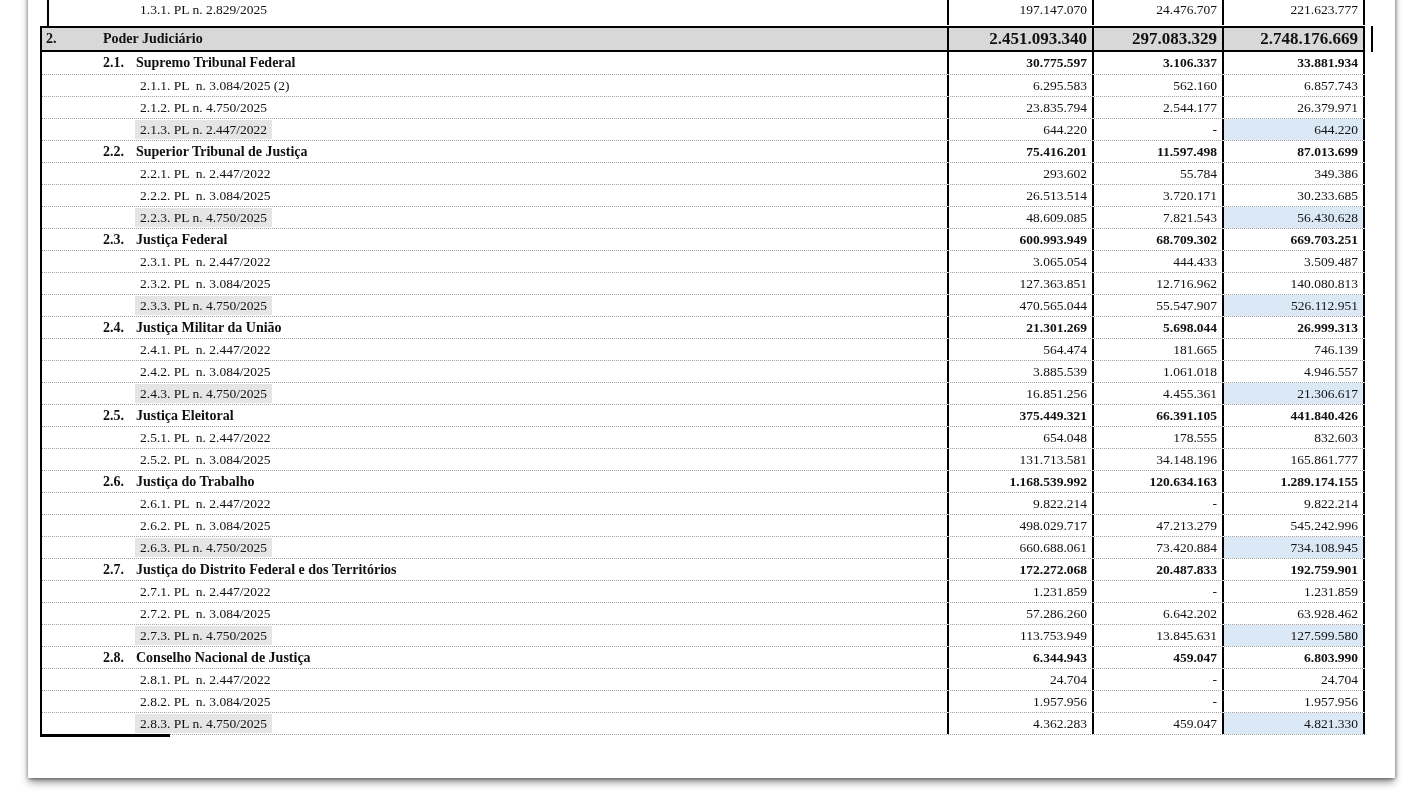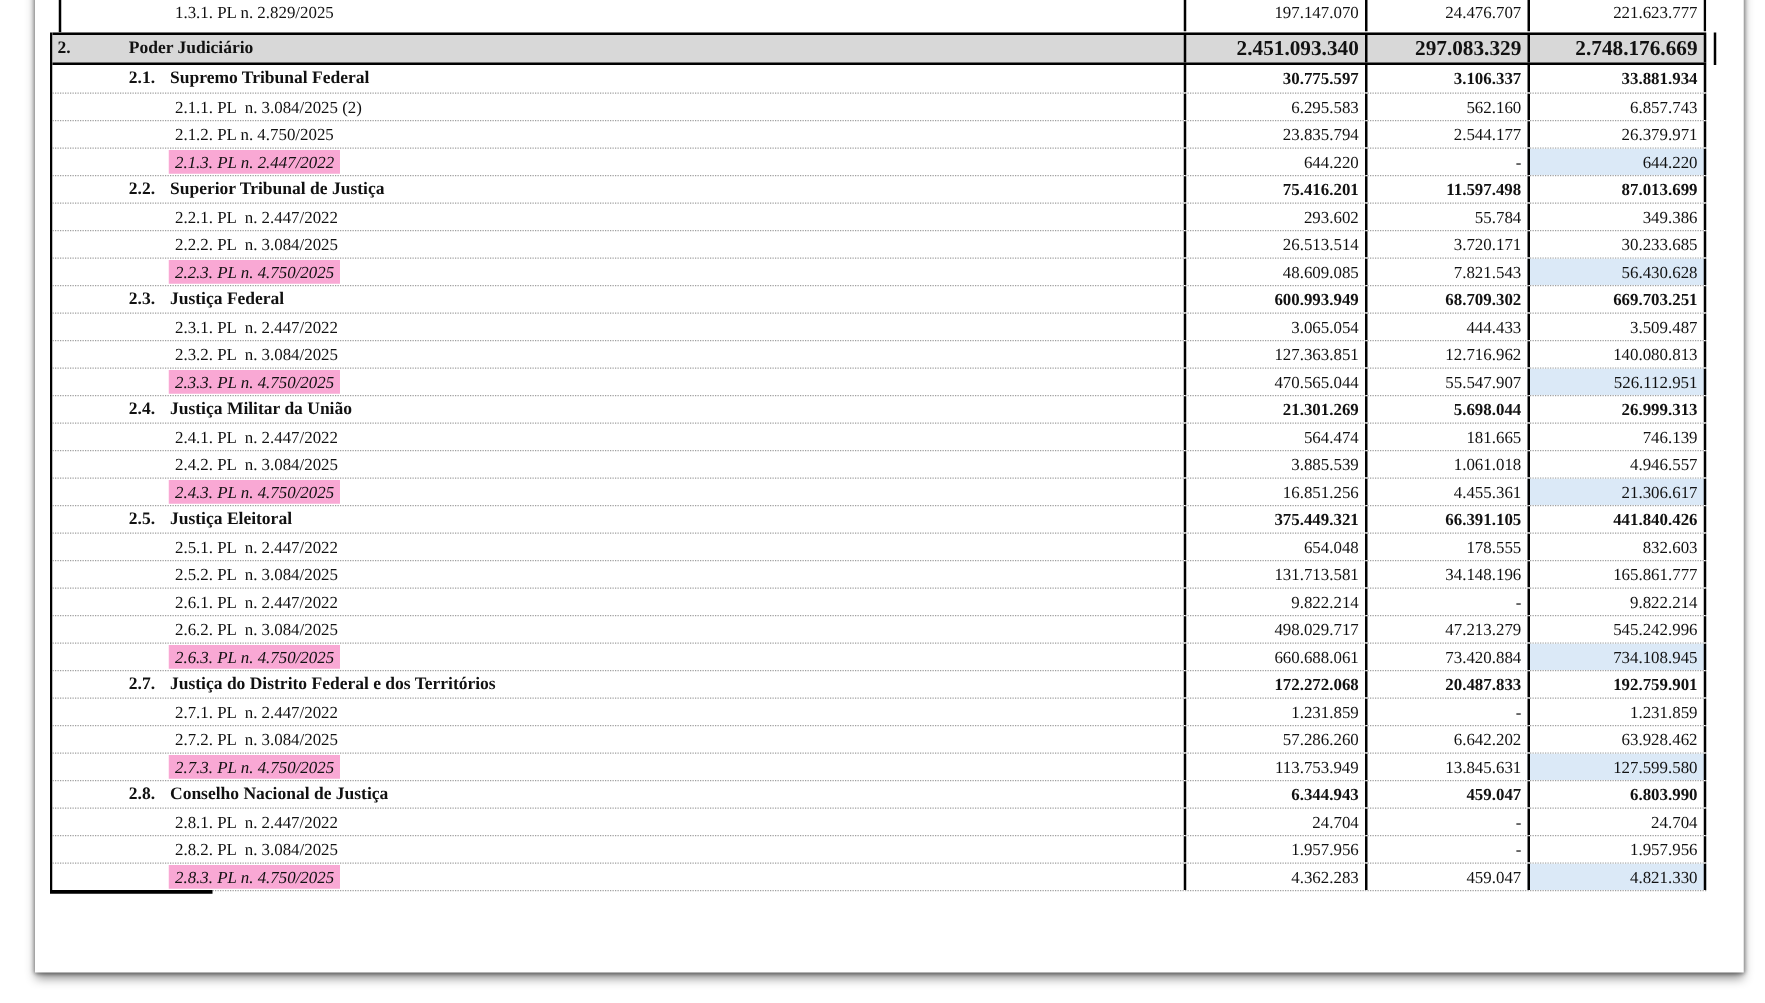--- a/index.html
+++ b/index.html
@@ -53,21 +53,21 @@
   .row.section { font-weight:bold; }
 
   .c-label { display:flex; align-items:center; overflow:hidden; white-space:pre; }
   .row.main .c-label { font-size:14px; }
   .row.section .c-label { font-size:14px; }
   .row.item .c-label { font-size:13.5px; padding-left:93px;text-align:center; }
 
   .row.main .num { width:61px; padding-left:4px; flex:none; }
   .row.section .num { margin-left:61px; width:33px; flex:none; }
   .item-txt { display:inline-block; padding:0 5px; line-height:19px; }
-  .item-txt.hl-txt { background:#f9a8d4;font-style:italic; }
+  .item-txt.hl-txt { background:#e5e5e5; }
 
   .c-val {
     font-size:13.5px; line-height:21px; text-align:right; padding-right:5px;
     border-left:2px solid #000; white-space:pre; overflow:hidden;
   }
   .row.main .c-val { font-size:17px; line-height:22px; }
   .row .c-val.v3 { border-right:2px solid #000; }
   .c-val.hl-bg { background:#dbe9f7; }
 
   
@@ -203,20 +203,26 @@
         <div class="c-val v1">654.048</div>
         <div class="c-val v2">178.555</div>
         <div class="c-val v3">832.603</div>
       </div>
       <div class="row item sep">
         <div class="c-label"><span class="item-txt">2.5.2. PL  n. 3.084/2025</span></div>
         <div class="c-val v1">131.713.581</div>
         <div class="c-val v2">34.148.196</div>
         <div class="c-val v3">165.861.777</div>
       </div>
+      <div class="row section sep">
+        <div class="c-label"><span class="num">2.6.</span><span class="nm">Justiça do Trabalho</span></div>
+        <div class="c-val v1">1.168.539.992</div>
+        <div class="c-val v2">120.634.163</div>
+        <div class="c-val v3">1.289.174.155</div>
+      </div>
       <div class="row item sep">
         <div class="c-label"><span class="item-txt">2.6.1. PL  n. 2.447/2022</span></div>
         <div class="c-val v1">9.822.214</div>
         <div class="c-val v2">-</div>
         <div class="c-val v3">9.822.214</div>
       </div>
       <div class="row item sep">
         <div class="c-label"><span class="item-txt">2.6.2. PL  n. 3.084/2025</span></div>
         <div class="c-val v1">498.029.717</div>
         <div class="c-val v2">47.213.279</div>

